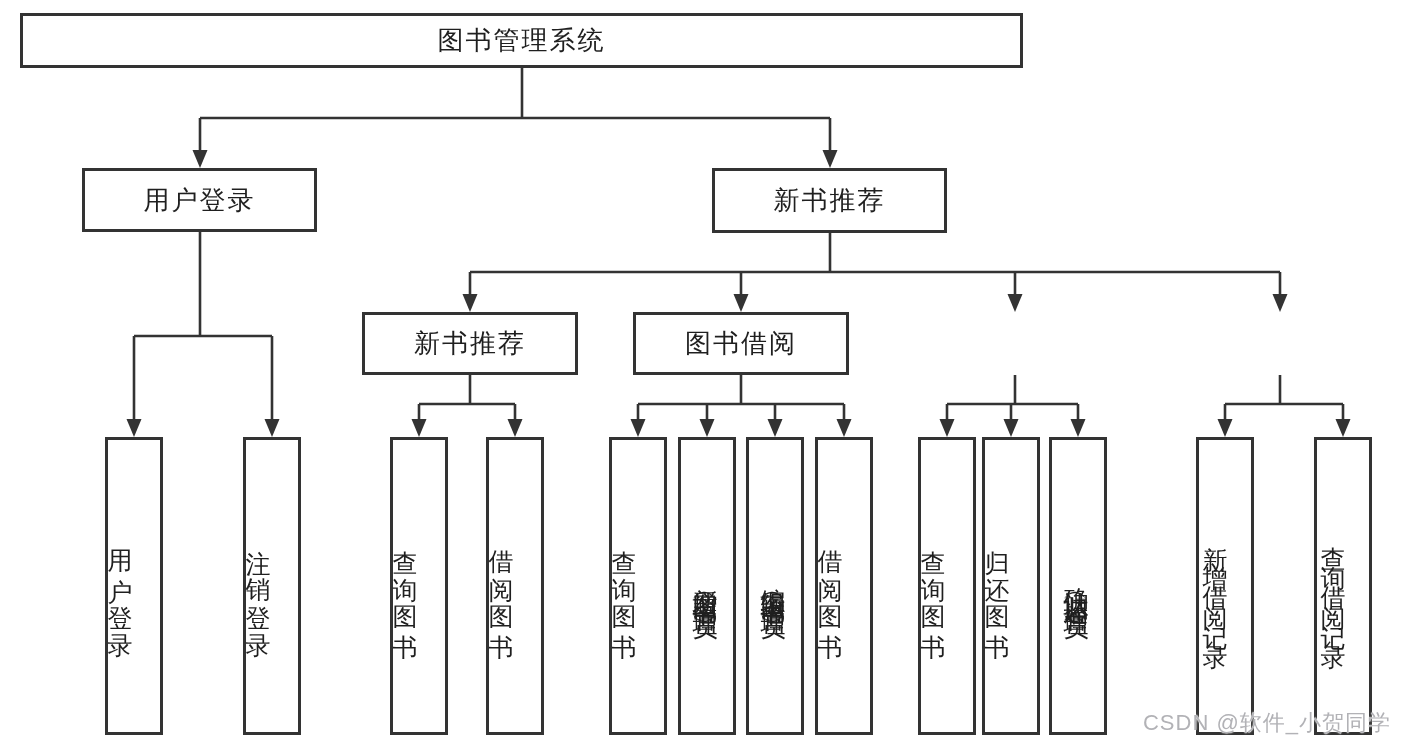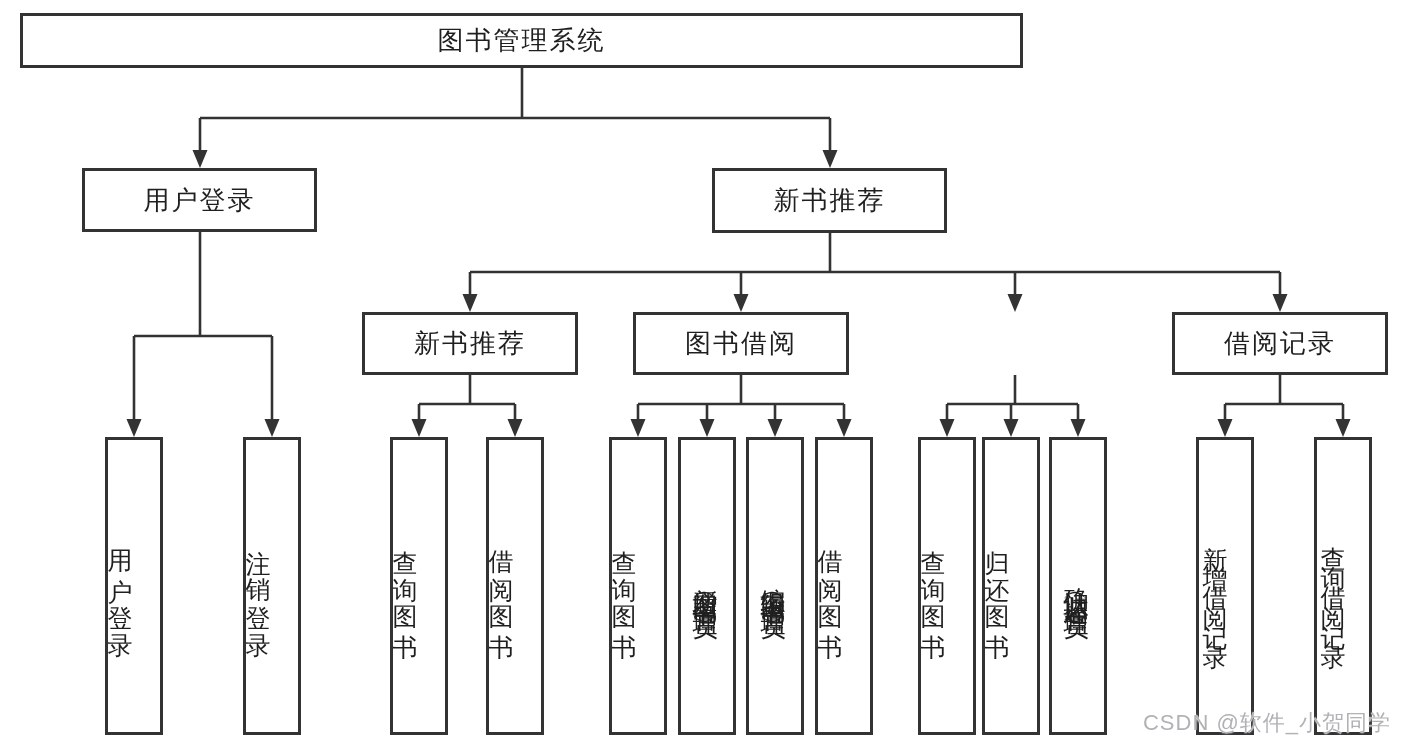--- a/index.html
+++ b/index.html
@@ -121,23 +121,20 @@
   <div class="node h" style="left:712px;top:168px;width:235px;height:65px">
     <span>新书推荐</span>
   </div>
 
   <div class="node h" style="left:633px;top:312px;width:216px;height:63px">
     <span>图书借阅</span>
   </div>
   <div class="node h" style="left:362px;top:312px;width:216px;height:63px">
     <span>新书推荐</span>
   </div>
-  <div class="node h" style="left:1172px;top:312px;width:216px;height:63px">
-    <span>借阅记录</span>
-  </div>
 
   <div class="node v" style="left:105px;top:437px;width:58px;height:298px">
     <span style="letter-spacing: 28px; margin-block-end: -28px;">用户登录</span>
   </div>
   <div class="node v" style="left:243px;top:437px;width:58px;height:298px">
     <span style="letter-spacing: 28px; margin-block-end: -28px;">注销登录</span>
   </div>
 
   <div class="node v" style="left:390px;top:437px;width:58px;height:298px">
     <span style="letter-spacing: 28px; margin-block-end: -28px;">查询图书</span>

